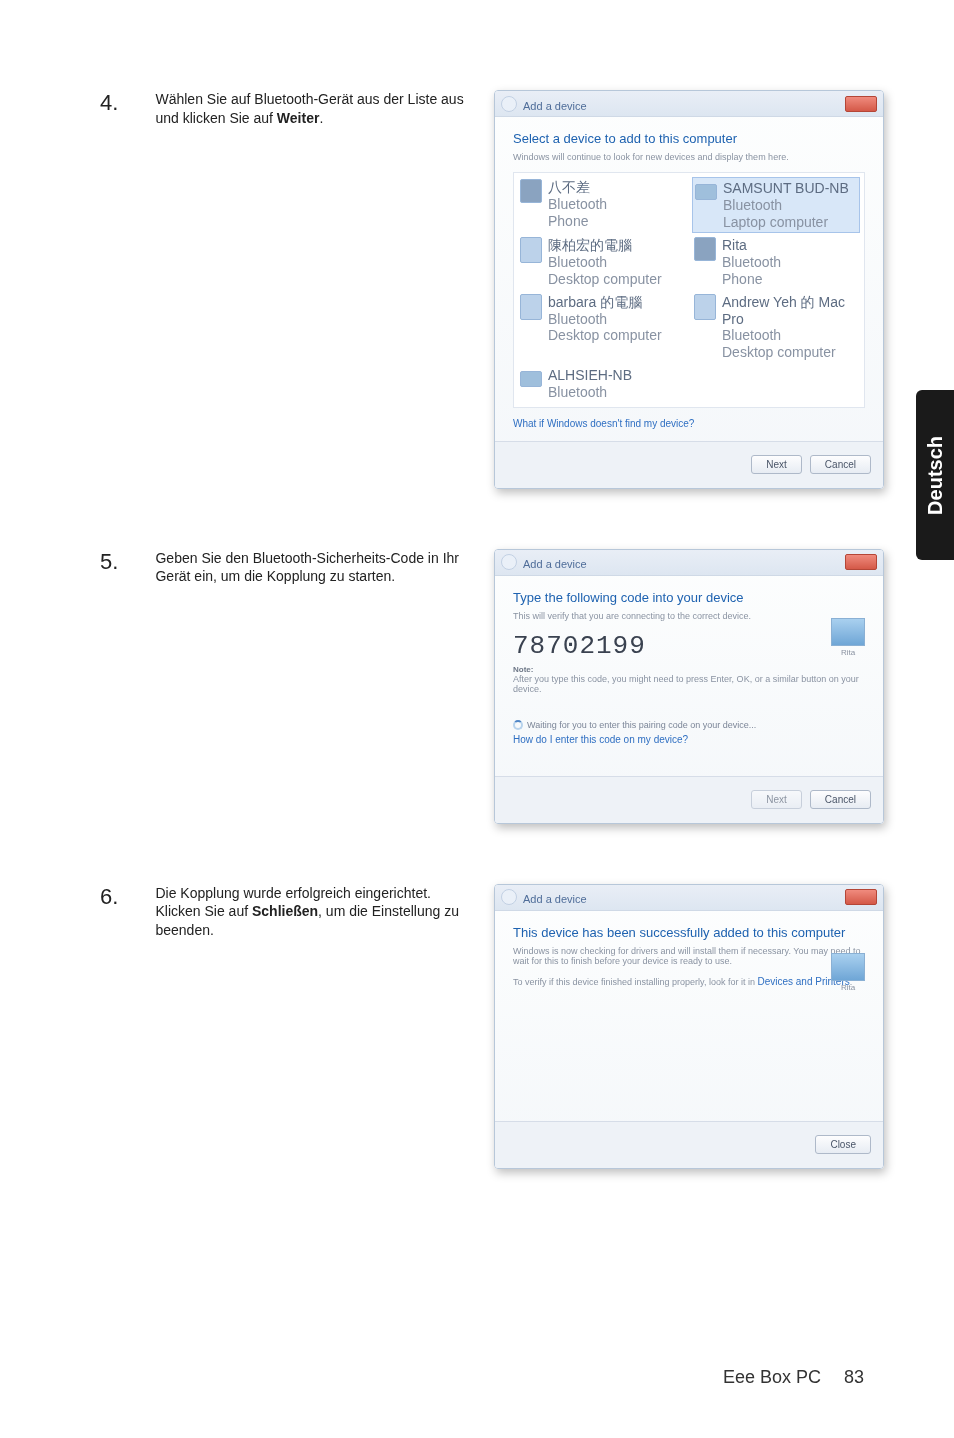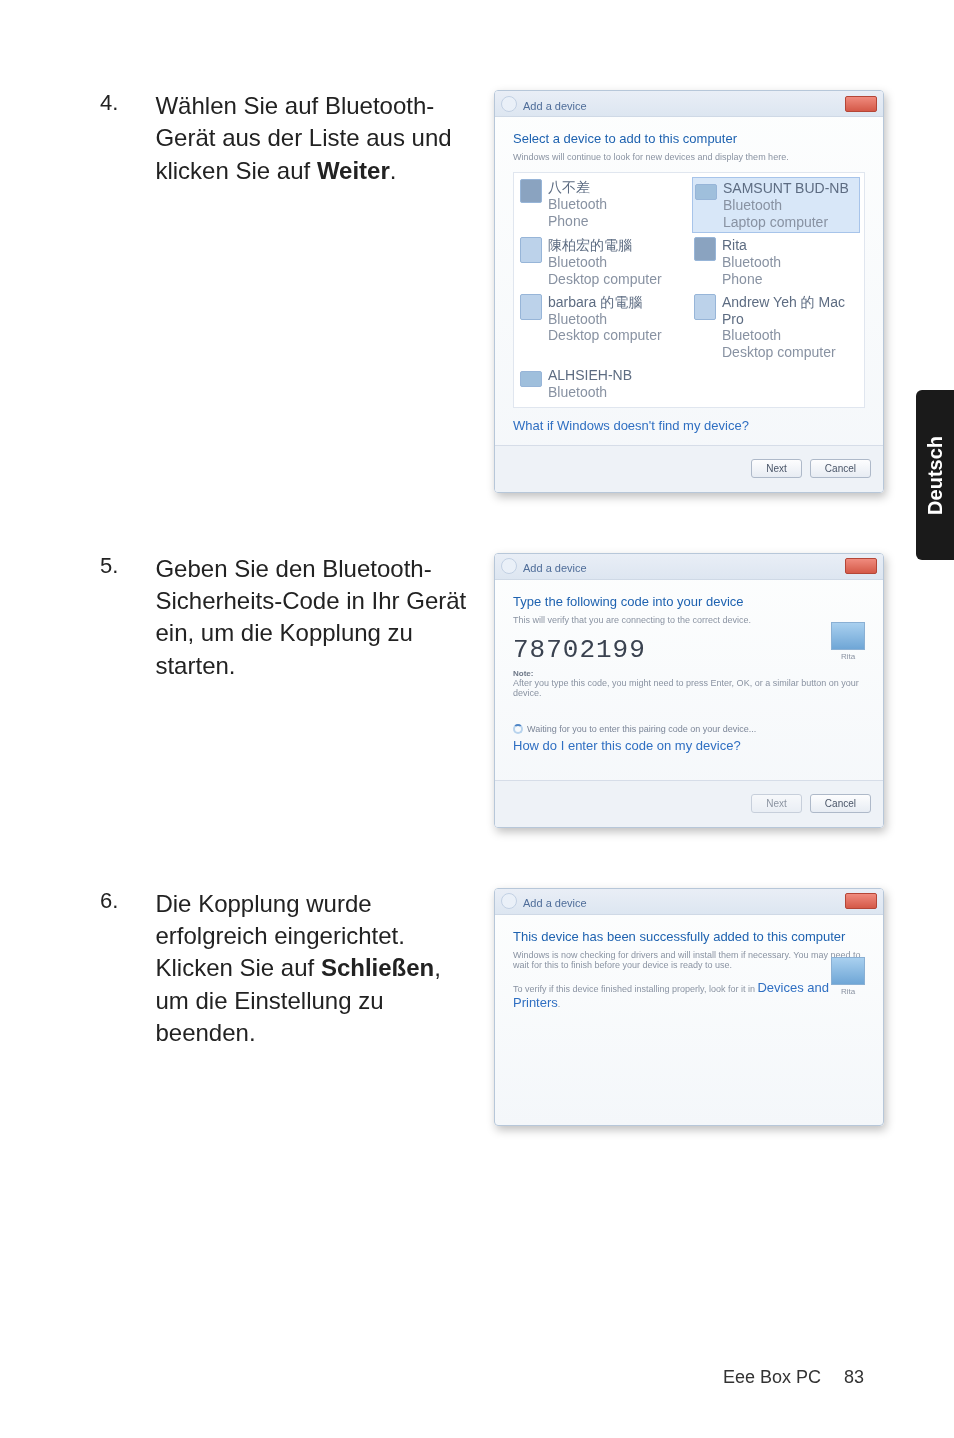--- a/index.html
+++ b/index.html
@@ -1,34 +1,34 @@
 <!DOCTYPE html>
 <html><head>
 <meta charset="utf-8">
 <style>
   * { margin: 0; padding: 0; box-sizing: border-box; }
   html, body { width: 954px; height: 1438px; background: #fff; font-family: "Segoe UI", Arial, sans-serif; color: #222; }
   .page { position: relative; width: 954px; height: 1438px; padding: 90px 70px 60px 100px; }
   .row { display: flex; align-items: flex-start; margin-bottom: 60px; gap: 24px; }
   .step-num { width: 32px; font-size: 22px; }
-  .step-text { width: 320px; font-size: 24px; line-height: 1.35; }
+  .step-text { width: 320px; font-size: 14px; line-height: 1.35; }
   .step-text .bold { font-weight: 700; }
   .dialog-col { flex: 1; display: flex; justify-content: flex-end; }
   
   .dialog { width: 390px; border: 1px solid #b7c7d9; border-radius: 4px; box-shadow: 2px 4px 10px rgba(0,0,0,0.25); font-size: 10px; color: #6b7688; background: linear-gradient(#fdfefe,#f4f7fa); overflow: hidden; }
   .dlg-titlebar { height: 26px; background: linear-gradient(#e9eef6,#dde6f1); display: flex; align-items: center; justify-content: space-between; padding: 0 6px; border-bottom: 1px solid #cfd9e6; }
   .dlg-titlebar .left { display:flex; align-items:flex-end; gap:6px; color:#4f6d99; font-size:11px; }
   .nav-btn { width:16px; height:16px; border-radius:50%; background:#eaf0f8; border:1px solid #c2d0e3; display:inline-block; }
   .win-btns { display:flex; gap:2px; }
   .win-btn { width:26px; height:16px; border:1px solid #9bb; border-radius:2px; background:#e8eef6; }
   .win-close { width:32px; background: linear-gradient(#f08b7e,#d45948); border-color:#b44637; }
   .dlg-body { padding: 14px 18px 12px 18px; min-height: 170px; position:relative; }
   .dlg-h1 { color:#1e62b0; font-size:13px; margin-bottom:6px; }
   .dlg-sub { font-size:9px; color:#8a93a2; margin-bottom:10px; }
-  .dlg-link { color:#2f6fc2; font-size:13px; }
+  .dlg-link { color:#2f6fc2; font-size:10px; }
   .dlg-footer { height:47px; background:#eef2f7; border-top:1px solid #d6dde8; display:flex; justify-content:flex-end; align-items:center; gap:8px; padding:0 12px; }
   .btn { font-size:10px; padding:3px 14px; border:1px solid #aeb9c9; border-radius:3px; background:linear-gradient(#fdfdfe,#e7ecf3); color:#4a5568; }
   
   .dev-list { border:1px solid #e0e6ef; background:#fff; padding:4px; display:grid; grid-template-columns:1fr 1fr; gap:2px 6px; min-height:120px; }
   .dev { display:flex; gap:6px; padding:2px; align-items:flex-start; }
   .dev.selected { background:#d8e7f8; border:1px solid #a7c4ea; }
   .dev-icon { width:22px; height:26px; background:#bcd2ea; border:1px solid #97b5d8; border-radius:2px; flex:0 0 22px; }
   .dev-icon.phone { width:14px; height:24px; background:#8aa3c0; }
   .dev-icon.laptop { width:24px; height:16px; background:#9fbfdc; margin-top:4px; }
   .dev-txt { font-size:14px; line-height:1.2; color:#8892a2; }
@@ -198,20 +198,23 @@
           <div class="dlg-h1">This device has been successfully added to this computer</div>
           <div class="dlg-sub">Windows is now checking for drivers and will install them if necessary. You may need to wait for this to finish before your device is ready to use.</div>
           <div class="dlg-sub">
             <span>To verify if this device finished installing properly, look for it in </span><span class="dlg-link">Devices and Printers</span>.
           </div>
           <div class="d2-dev">
             <div class="pcicon"></div>
             <div>Rita</div>
           </div>
         </div>
+        <div class="dlg-footer">
+          <span class="btn">Close</span>
+        </div>
       </div>
     </div>
   </div>
 
   <div class="page-footer">
     <span>Eee Box PC</span>
     <span class="pn">83</span>
   </div>
 
 </div>

